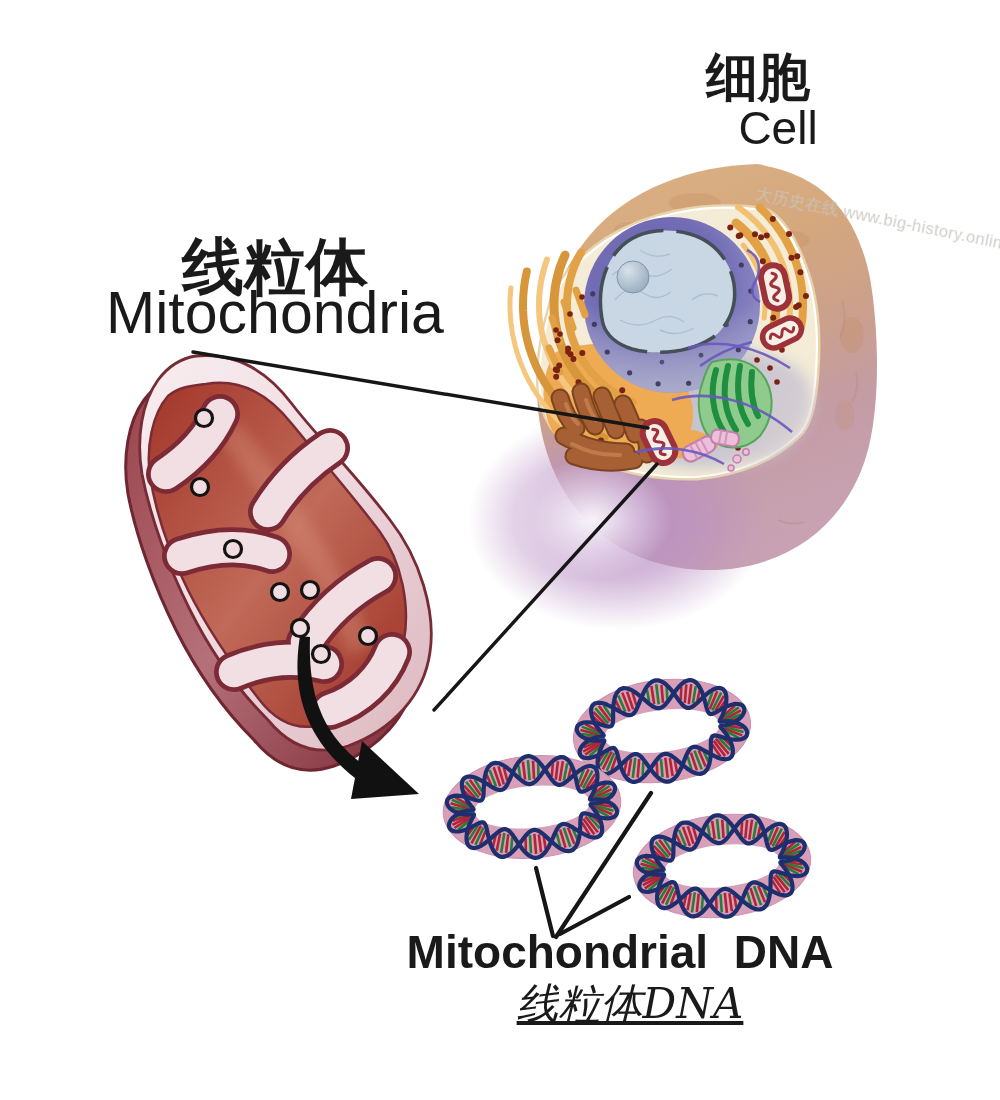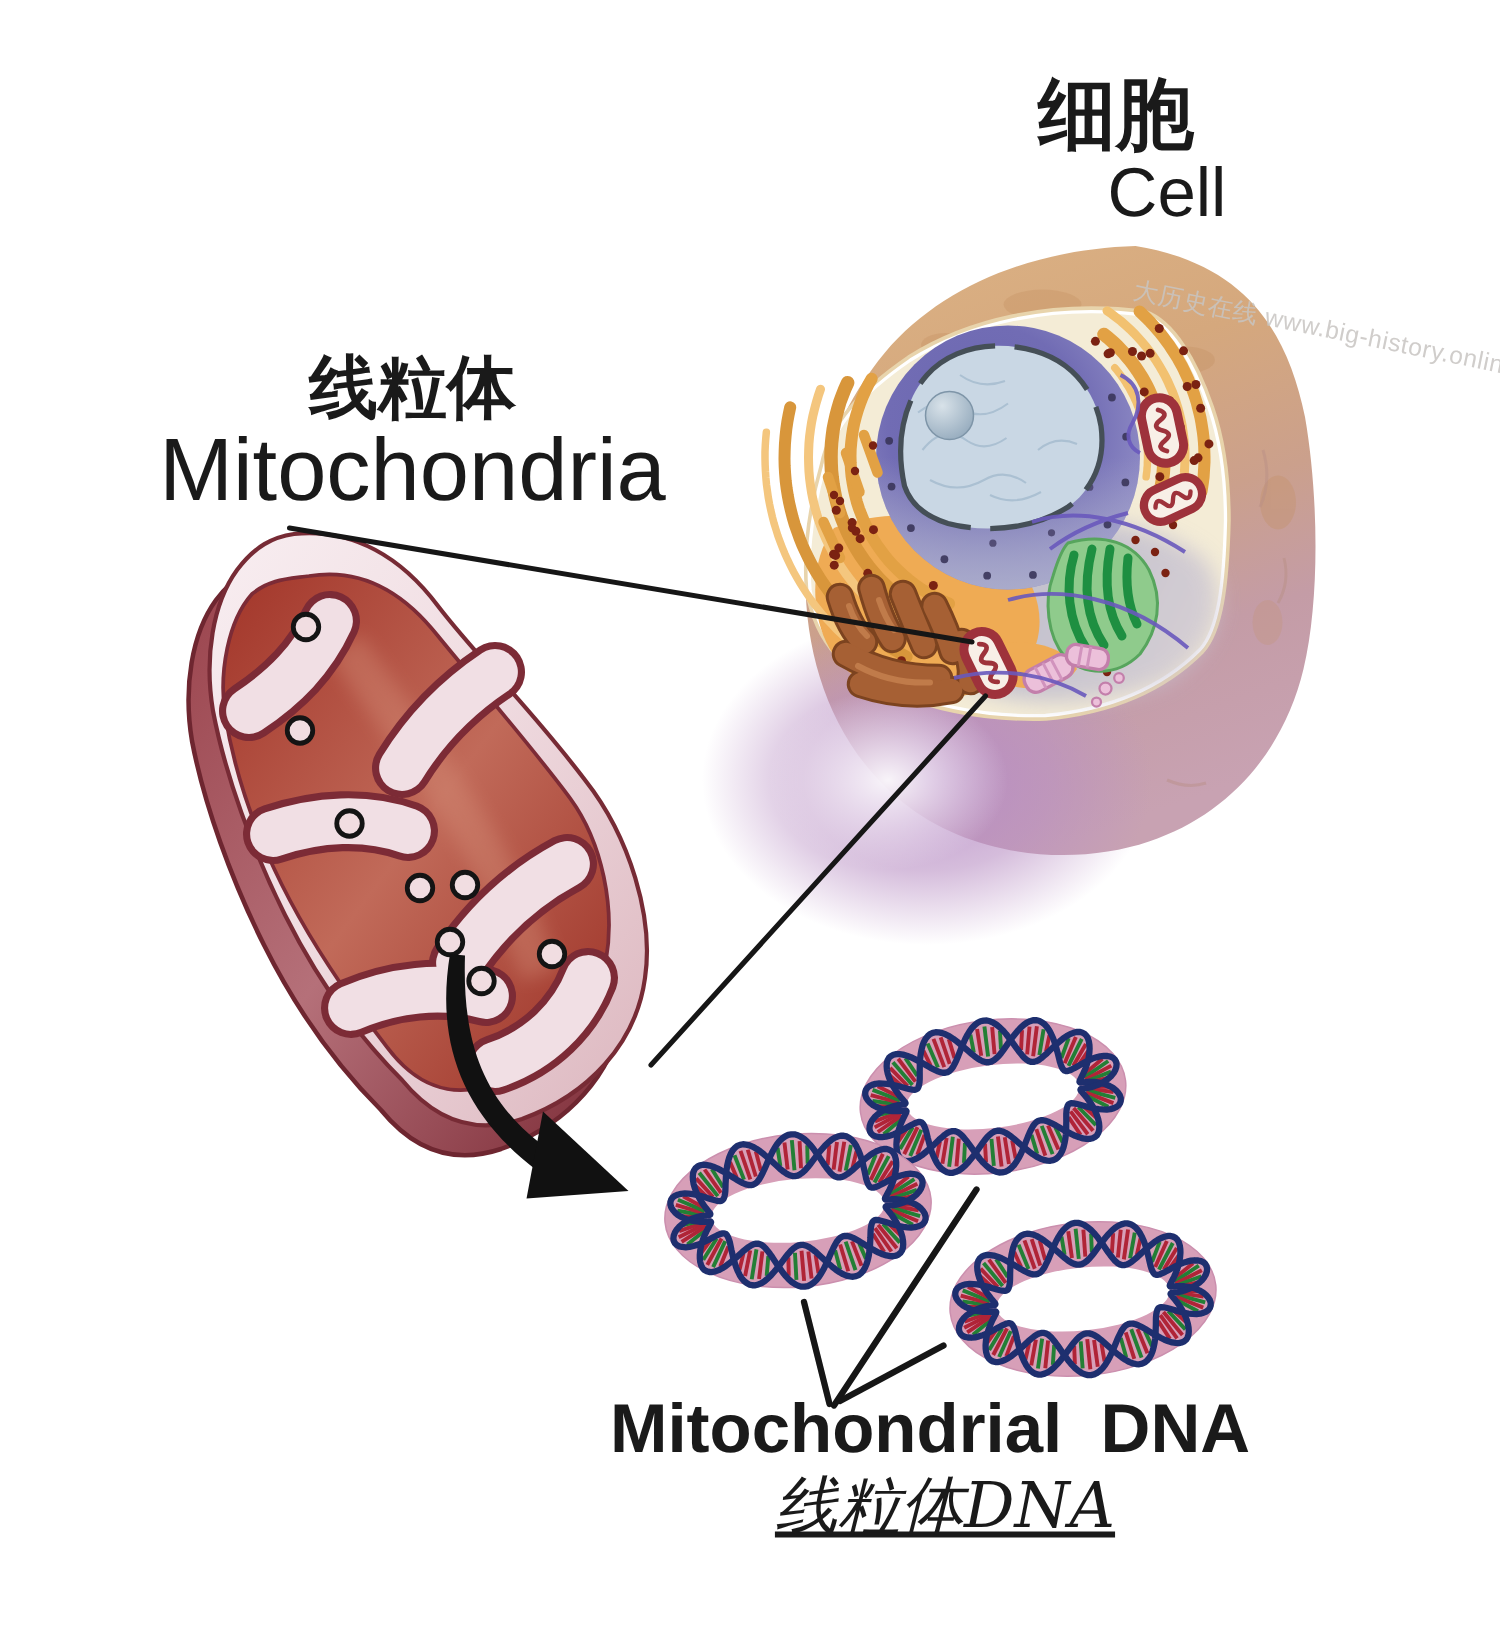--- a/index.html
+++ b/index.html
@@ -2,23 +2,23 @@
 <html><head>
 <meta charset="utf-8">
 <style>
   html,body{margin:0;padding:0;}
   body{width:1000px;height:1100px;position:relative;background:#fff;overflow:hidden;
        font-family:"Liberation Sans",sans-serif;}
   .stage{position:absolute;inset:0;width:1000px;height:1100px;}
   .label{position:absolute;text-align:center;color:#1a1a1a;line-height:1.05;}
   .zh{font-family:"DejaVu Serif","Liberation Serif",serif;}
   .en{font-family:"Liberation Sans",sans-serif;}
-  #cell-title-zh{left:574px;top:50px;width:340px;font-size:52px;font-weight:600;}
+  #cell-title-zh{left:588px;top:50px;width:340px;font-size:52px;font-weight:600;}
   #cell-title-en{left:608px;top:104px;width:340px;font-size:46px;}
-  #mito-label-zh{left:85px;top:234px;width:380px;font-size:46px;font-weight:600;}
+  #mito-label-zh{left:85px;top:234px;width:380px;font-size:62px;font-weight:600;}
   #mito-label-en{left:85px;top:283px;width:380px;font-size:59px;}
   #mtdna-label-en{left:300px;top:928px;width:640px;font-size:46px;font-weight:bold;white-space:pre;}
   #mtdna-label-zh{left:310px;top:982px;width:640px;font-size:42px;font-style:italic;
                   font-family:"DejaVu Serif","Liberation Serif",serif;text-decoration:underline;}
   #watermark{position:absolute;left:758px;top:183px;width:340px;font-size:16.5px;
              letter-spacing:.4px;white-space:nowrap;transform-origin:left top;opacity:.85;
              font-family:"Liberation Sans",sans-serif;}
 </style>
 </head>
 <body style="background: rgb(255, 255, 255);">

